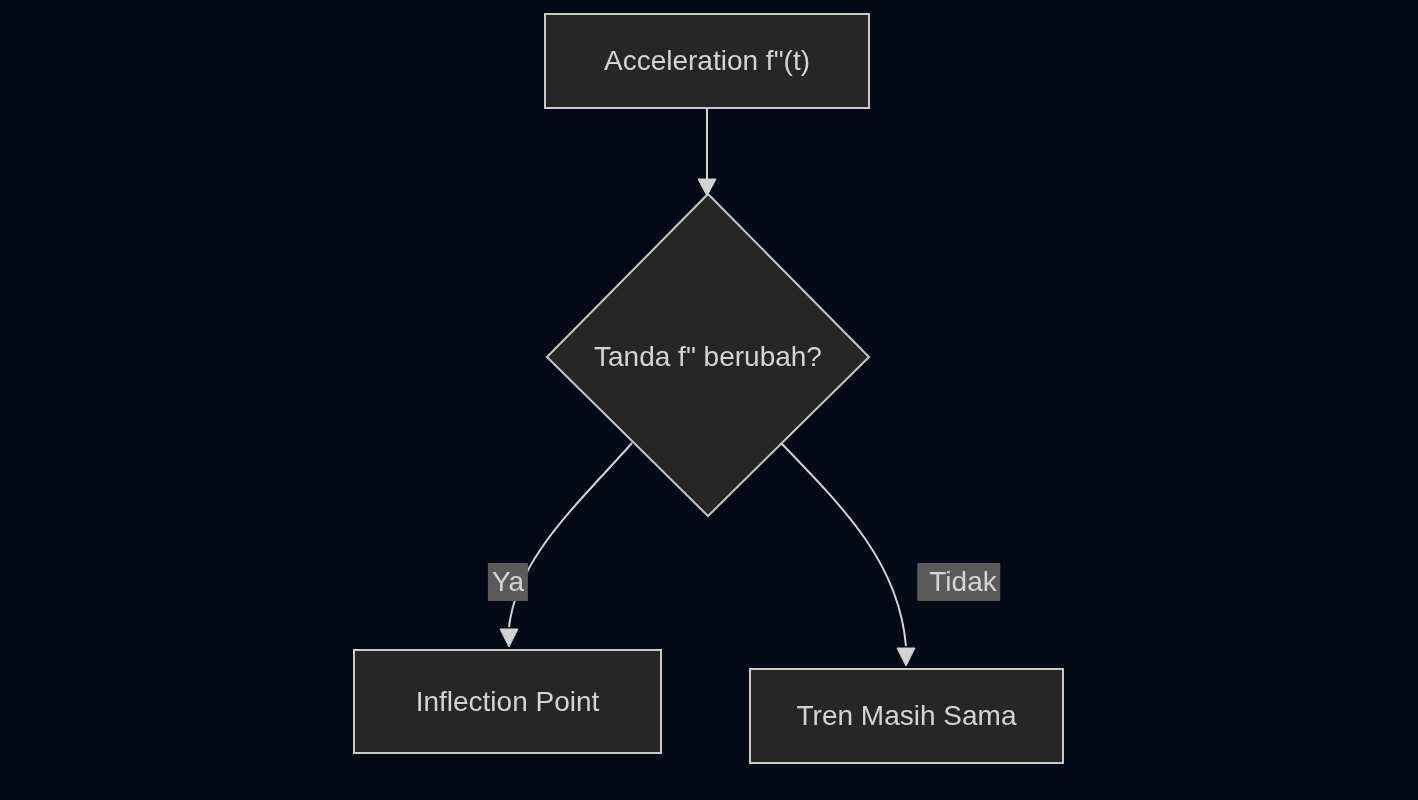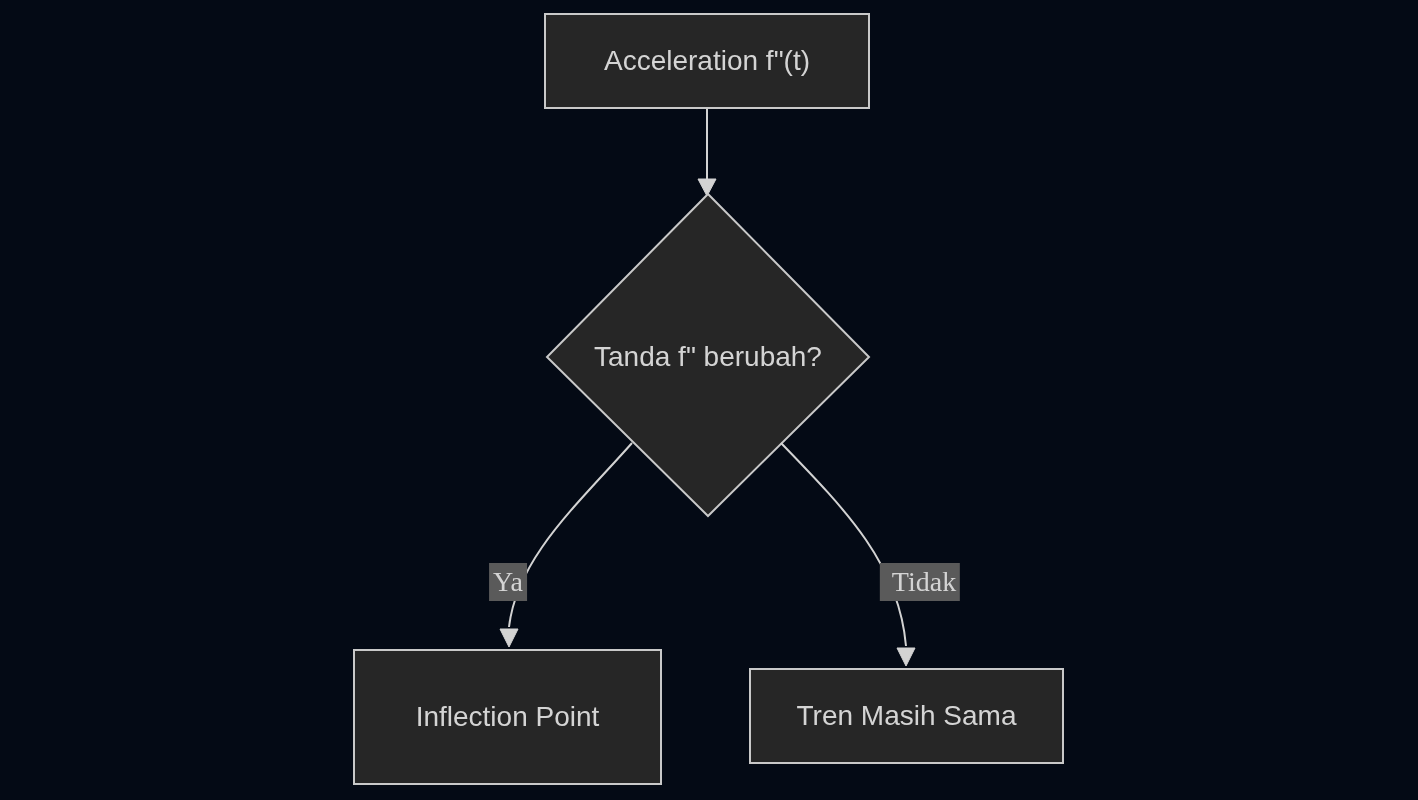--- a/index.html
+++ b/index.html
@@ -66,26 +66,25 @@
   }
   .edge-label {
     position: absolute;
     transform: translate(-50%, -50%);
     background: var(--edge-label-bg);
     color: var(--text-color);
     font-size: 28px;
     padding: 3px 4px;
     text-align: center;
     white-space: nowrap;
-    font-family: Liberation Serif, serif;
   }
   .edge-label.ya    { left: 508px; top: 582px; }
-  .edge-label.tidak { left: 920px; top: 582px; padding-left: 12px; }
+  .edge-label.tidak { left: 959px; top: 582px; padding-left: 12px; }
   .node-start   { left: 544px; top: 13px;  width: 326px; height: 96px; }
-  .node-yes     { left: 353px; top: 649px; width: 309px; height: 136px; gap: 14px; }
+  .node-yes     { left: 353px; top: 649px; width: 309px; height: 105px; gap: 14px; }
   .node-no      { left: 749px; top: 668px; width: 315px; height: 96px; }
 </style>
 </head>
 <body>
 
 <div class="canvas">
 
   <svg class="edges" viewBox="0 0 1418 800" xmlns="http://www.w3.org/2000/svg">
 
     <line class="edge" x1="707" y1="109" x2="707" y2="180"></line>

